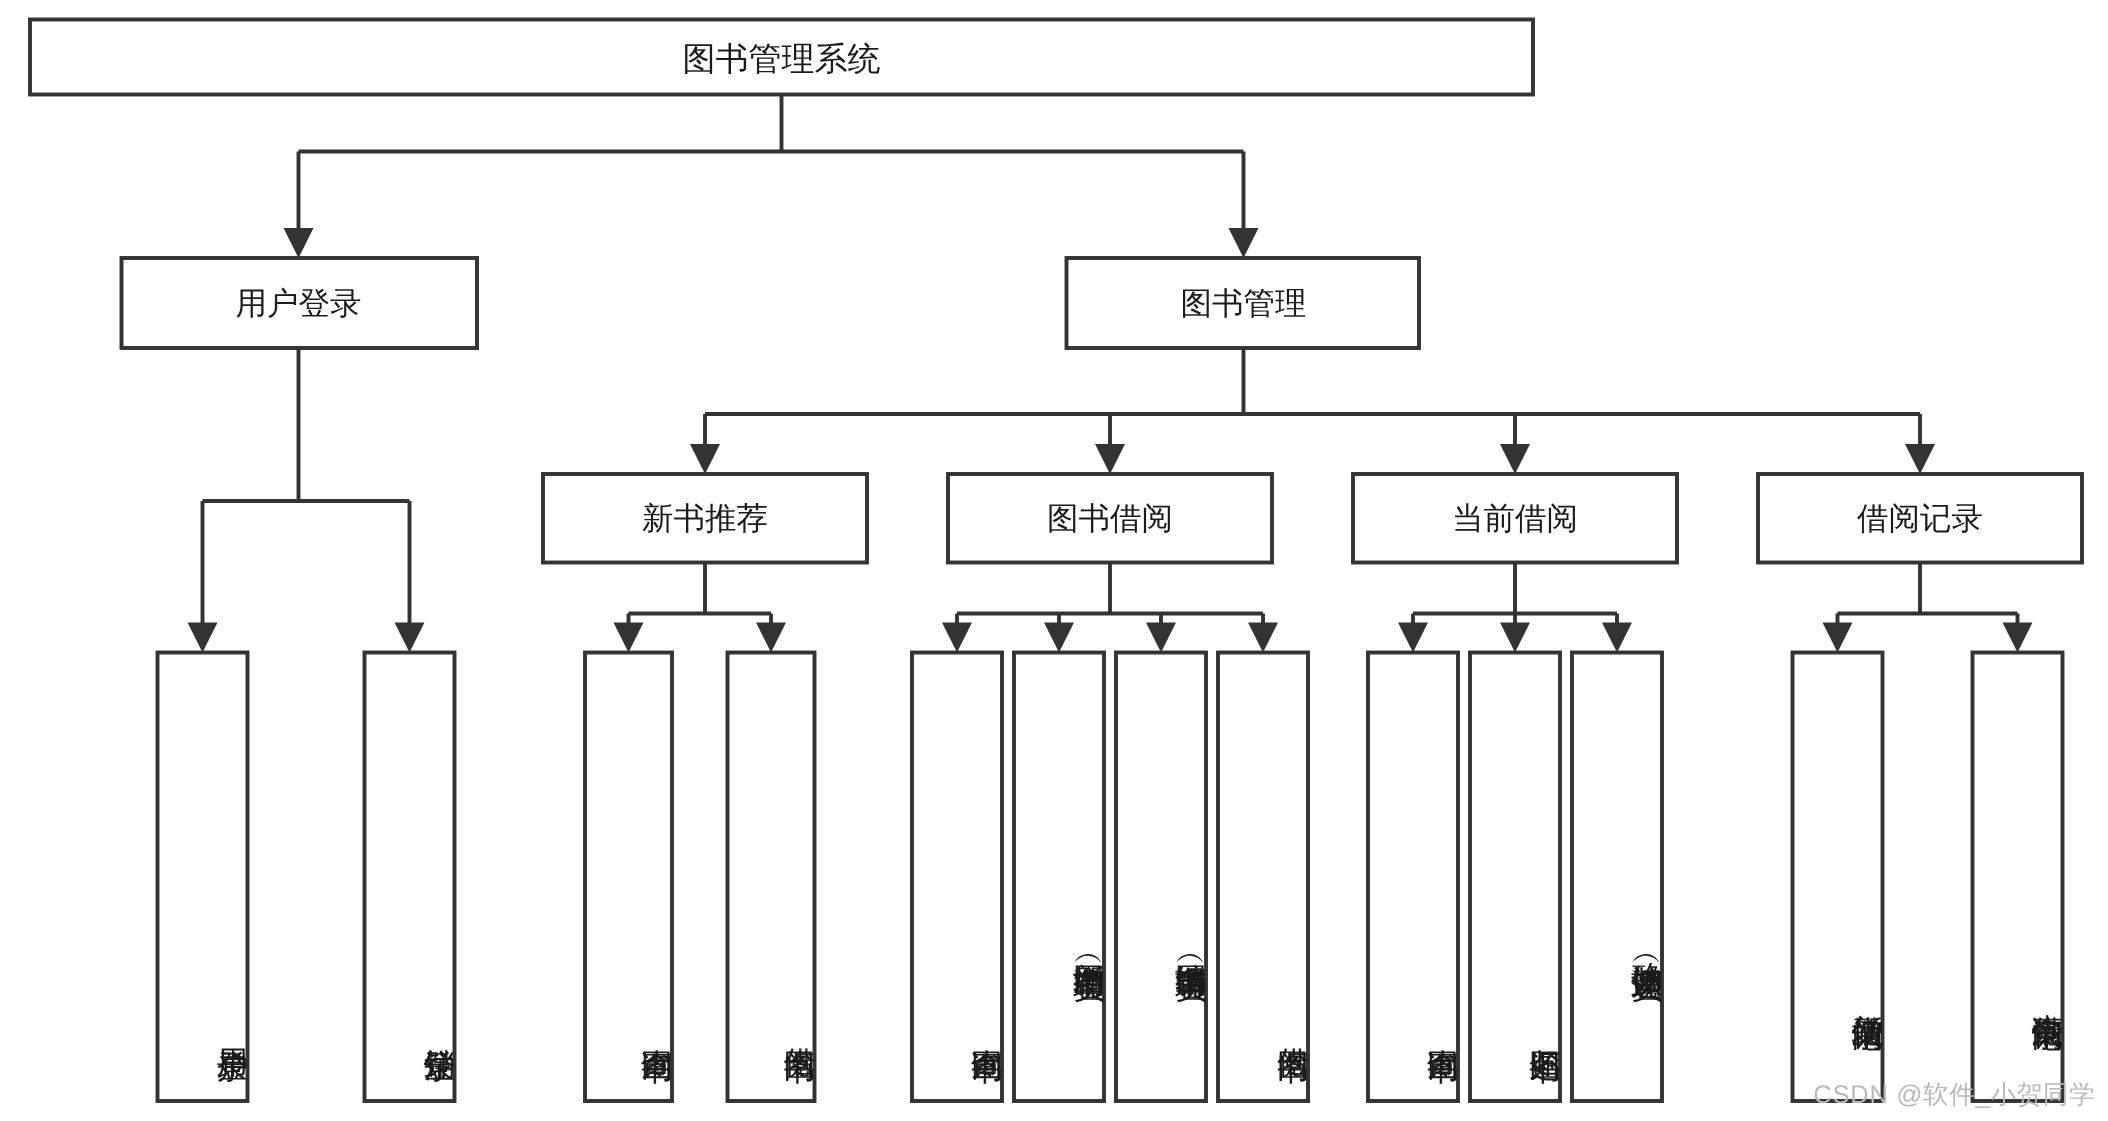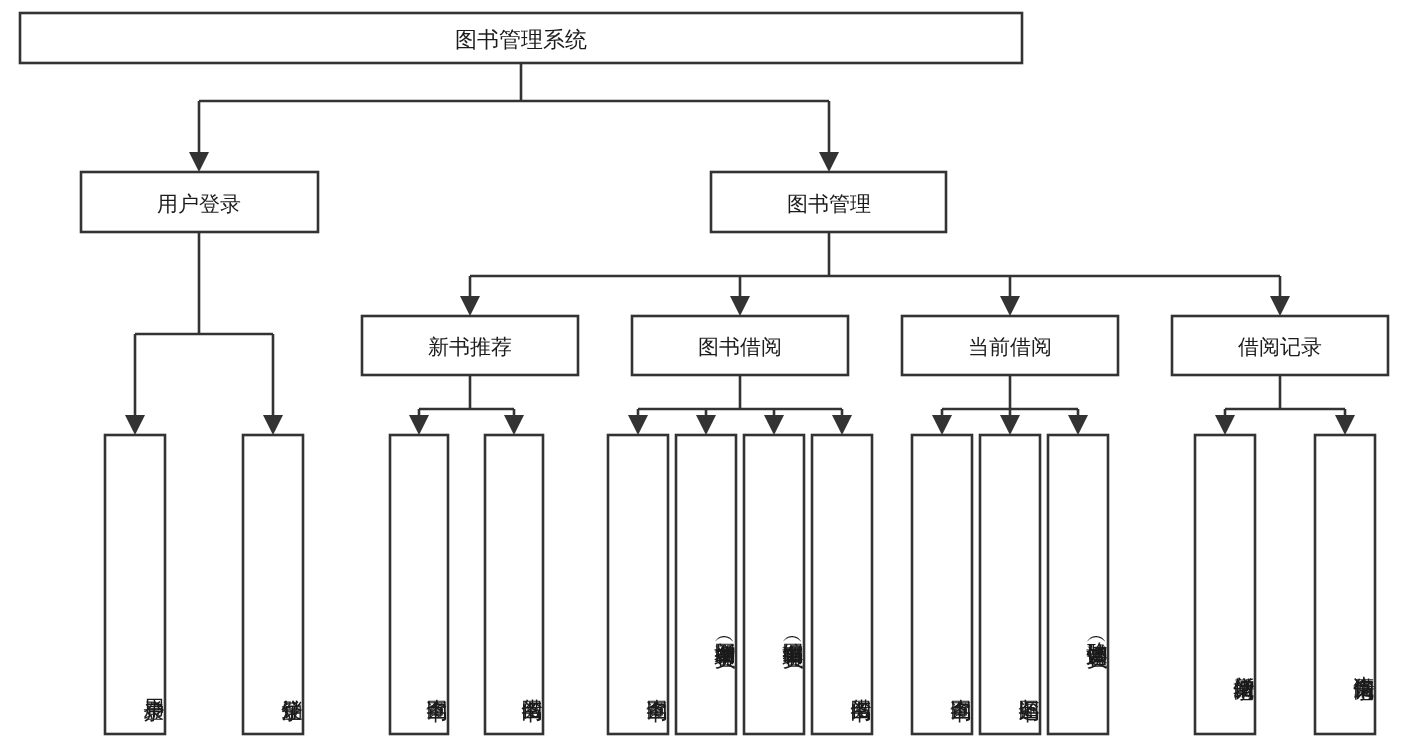--- a/index.html
+++ b/index.html
@@ -229,14 +229,15 @@
   <div class="vlabel" style="left: 744px; top: 443px; width: 60px; height: 285px; padding-top: 43.5px;">编辑图书（管理员）</div>
   <div class="vlabel" style="left: 812px; top: 443px; width: 60px; height: 285px; padding-top: 98.5px;">借阅图书</div>
 
   <div class="vlabel" style="left: 912px; top: 443px; width: 60px; height: 285px; padding-top: 98.5px;">查询图书</div>
   <div class="vlabel" style="left: 980px; top: 443px; width: 60px; height: 285px; padding-top: 98.5px;">归还图书</div>
   <div class="vlabel" style="left: 1048px; top: 443px; width: 60px; height: 285px; padding-top: 43.5px;">确认归还（管理员）</div>
 
   <div class="vlabel" style="left: 1195px; top: 443px; width: 60px; height: 285px; padding-top: 76.5px;">新增借阅记录</div>
   <div class="vlabel" style="left: 1315px; top: 443px; width: 60px; height: 285px; padding-top: 76.5px;">查询借阅记录</div>
 
+  <div class="watermark">CSDN @软件_小贺同学</div>
 
 </div>
 
 </body></html>

